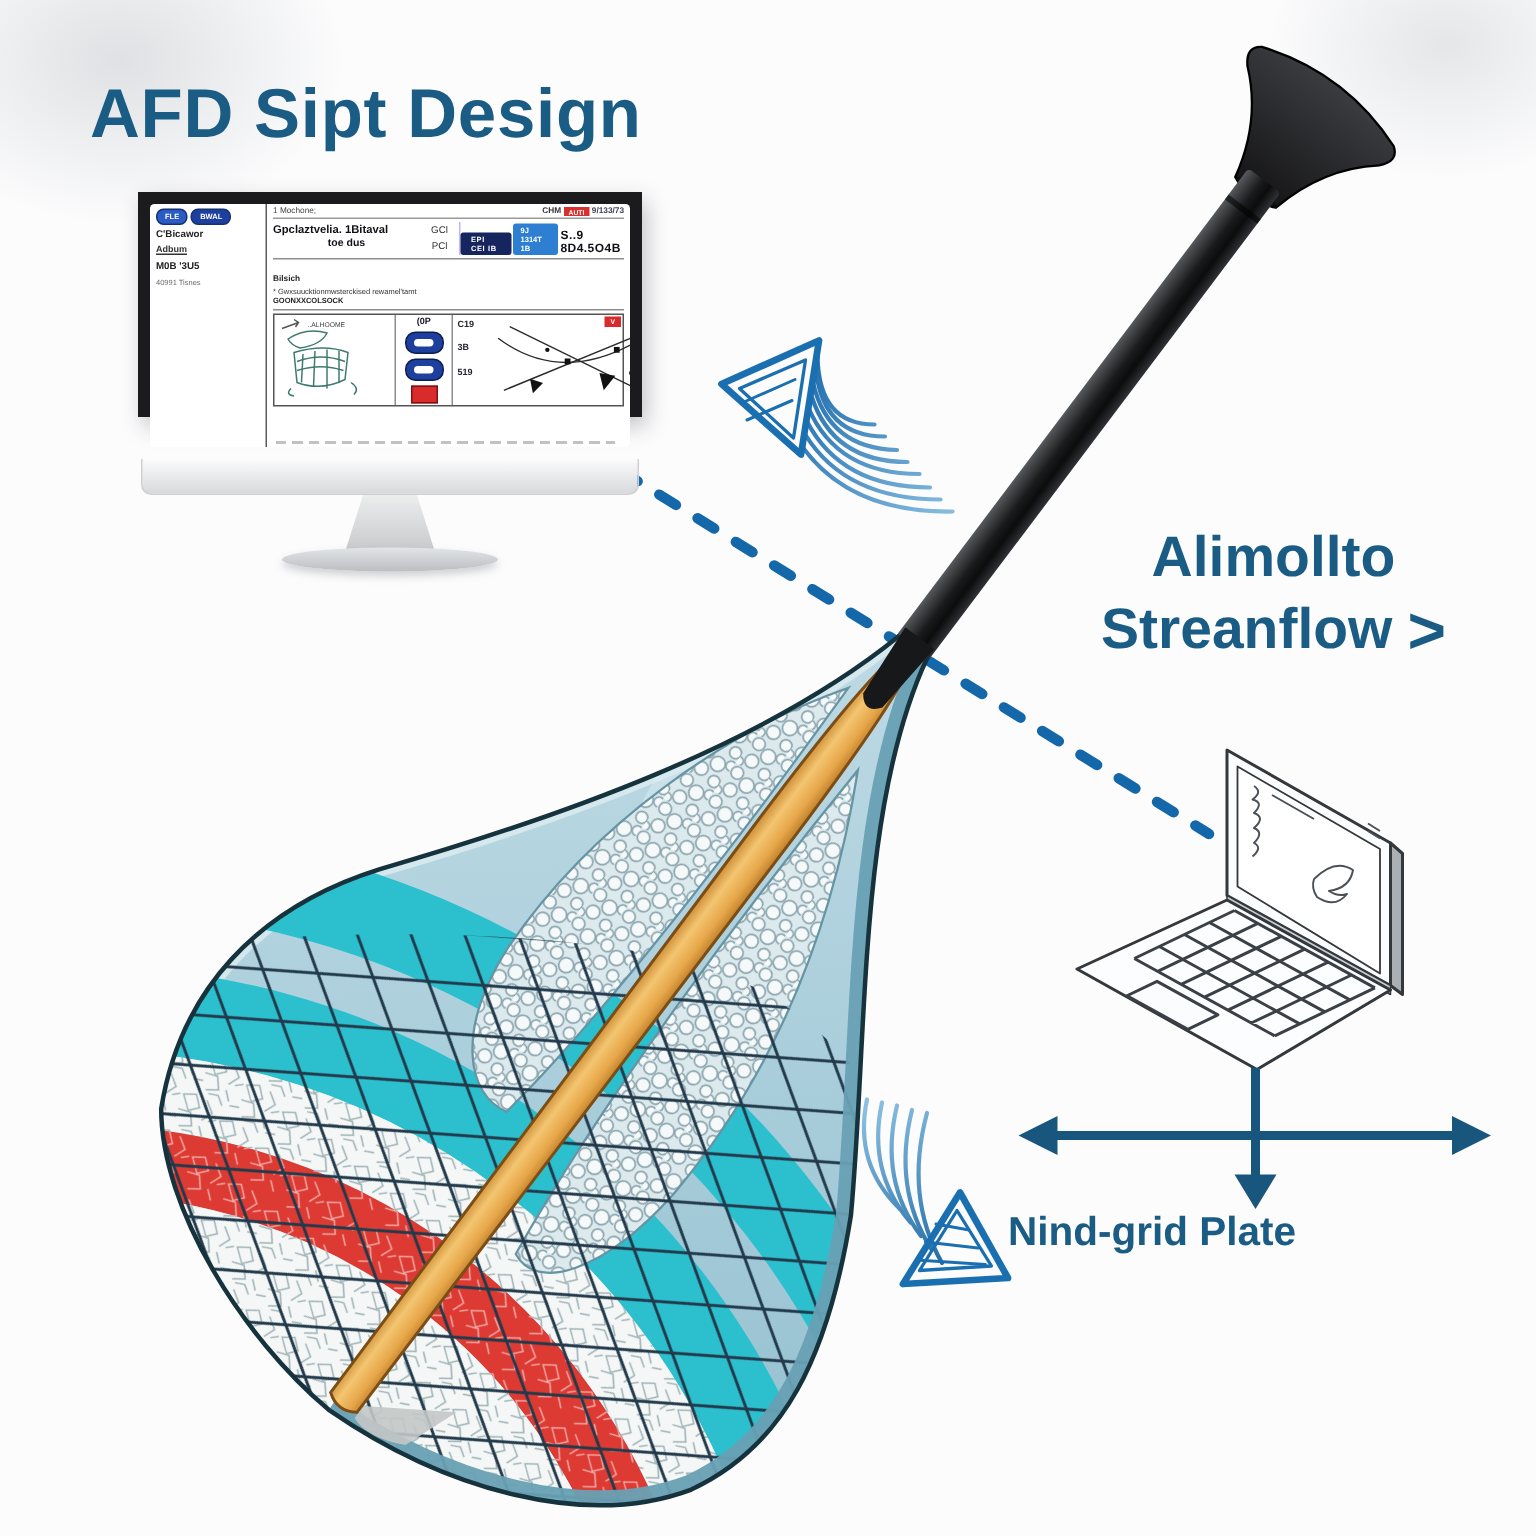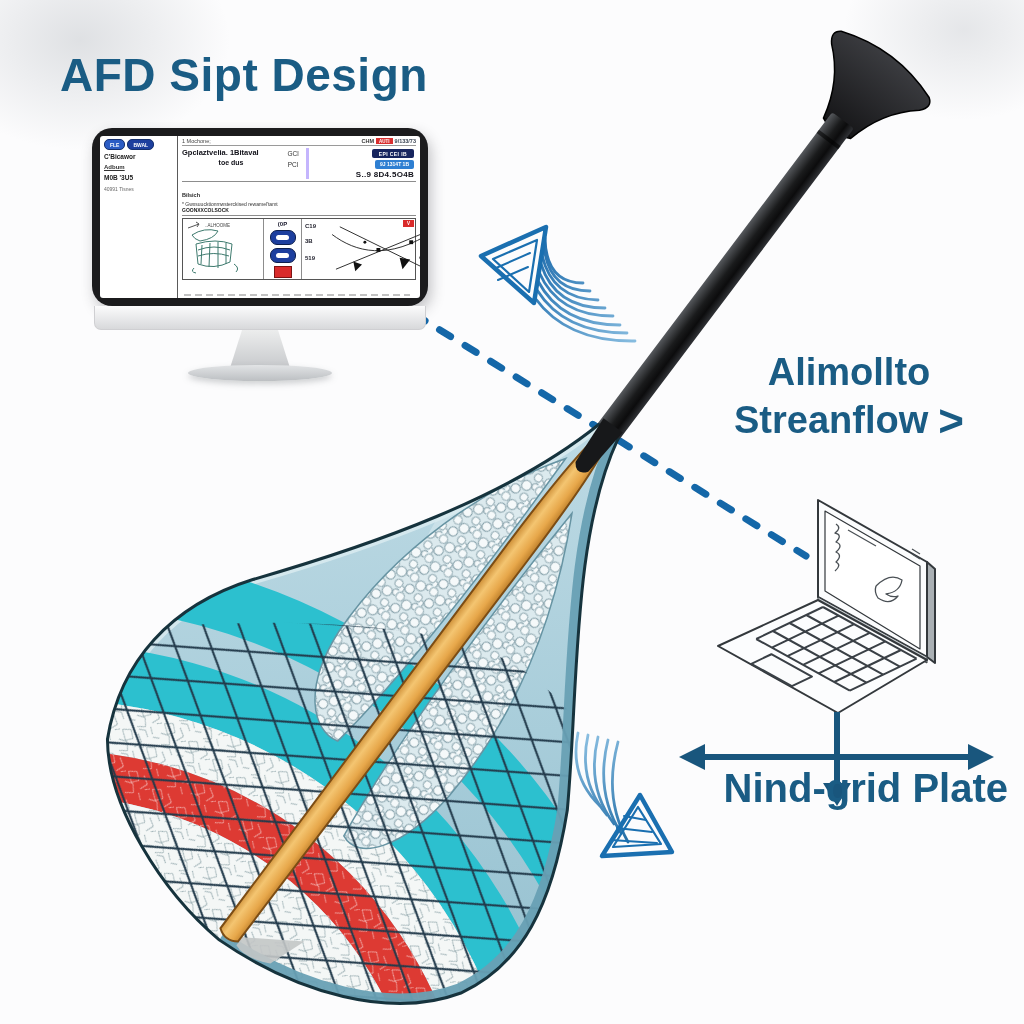--- a/index.html
+++ b/index.html
@@ -11,26 +11,26 @@
   #shadeR{right:-60px;top:-60px;width:240px;height:180px;
     background:radial-gradient(closest-side,rgba(175,180,186,.30),transparent);}
   #art{position:absolute;left:0;top:0;z-index:1;}
 
   
   .cap{position:absolute;z-index:4;color:#1a5c84;font-weight:700;line-height:1.18;}
   #title{left:60px;top:48px;font-size:46px;letter-spacing:.5px;}
   #cfd{left:38px;top:392px;width:414px;text-align:center;font-size:39px;}
   #stream{left:698px;top:350px;width:302px;text-align:center;font-size:38px;}
   #stream .chev{font-size:44px;font-weight:600;margin-left:10px;vertical-align:-3px;}
-  #windgrid{left:672px;top:765px;width:336px;text-align:right;font-size:40px;}
+  #windgrid{left:672px;top:806px;width:336px;text-align:left;font-size:27px;}
 
   
   #monitor{position:absolute;left:92px;top:128px;width:336px;height:262px;z-index:3;}
-  .bezel{position:absolute;left:0;top:0;width:336px;height:178px;background:#1b1b1d;
-         border-radius:20px;box-shadow:3px 6px 14px rgba(40,40,45,.28);}
+  .bezel{position:absolute;left:0;top:0;width:336px;height:150px;background:#1b1b1d;
+         border-radius:0;box-shadow:3px 6px 14px rgba(40,40,45,.28);}
   .screen{position:absolute;left:8px;top:8px;width:320px;height:162px;background:#fff;
           border-radius:3px;overflow:hidden;display:flex;color:#1c1c1c;}
   .s-side{width:78px;border-right:1px solid #5a5a5a;padding:3px 3px 0 4px;box-sizing:border-box;}
   .pill-row{display:flex;gap:2px;}
   .pill{background:#2b5cc4;color:#fff;font-size:5px;font-weight:700;padding:1.5px 5px;
         border-radius:5px;border:1px solid #15306e;white-space:nowrap;}
   .pill.p2{background:#1d3f9e;}
   .sl1{font-size:6.5px;font-weight:700;margin-top:3px;color:#222;}
   .sl2{font-size:6px;font-weight:600;margin-top:4px;text-decoration:underline;color:#333;}
   .sl3{font-size:6.5px;font-weight:700;margin-top:4px;color:#222;}
@@ -41,22 +41,22 @@
   .tbar-l{font-size:5.5px;color:#444;}
   .tbar-r{display:flex;align-items:center;gap:2px;}
   .brand{font-size:5.5px;font-weight:700;color:#333;}
   .chip-red{background:#d92f2f;color:#fff;font-size:4.5px;font-weight:700;padding:.5px 3px;}
   .date{font-size:5.5px;color:#3a4452;font-weight:600;}
   .hdr{display:flex;border-bottom:1px solid #8d8d8d;padding:2px 0 2px;}
   .hdr-title{width:98px;font-size:7.5px;font-weight:700;line-height:1.3;color:#101018;}
   .hdr-sub{text-align:center;font-size:7px;}
   .hdr-mets{width:26px;display:flex;flex-direction:column;align-items:center;gap:4px;
             font-size:6.5px;color:#333;padding-top:2px;}
-  .hdr-right{flex:1;display:flex;flex-direction:column;align-items:flex-end;gap:1.5px;
-             border-left:3px solid #c4b5fd;padding:1px 2px 0 0;}
+  .hdr-right{flex:1;display:flex;flex-direction:row;align-items:flex-end;gap:1.5px;
+             border-left:1px solid #c4b5fd;padding:1px 2px 0 0;}
   .btn-navy{background:#17255e;color:#fff;font-size:5px;font-weight:700;
             padding:1.5px 7px;border-radius:2px;letter-spacing:.4px;}
   .btn-blue{background:#2e7fd2;color:#fff;font-size:5px;font-weight:700;
             padding:1.5px 5px;border-radius:2px;}
   .hdr-val{font-size:8px;font-weight:800;color:#101018;letter-spacing:.3px;}
   .note{border-bottom:1px solid #8d8d8d;padding:1px 0 2px;}
   .note-h{font-size:5.5px;font-weight:700;color:#222;}
   .note-l{font-size:5px;color:#333;}
   .note-l2{font-size:5px;font-weight:700;color:#222;}
   .panel{display:flex;position:relative;height:60px;border:1px solid #555;margin-top:2px;}

